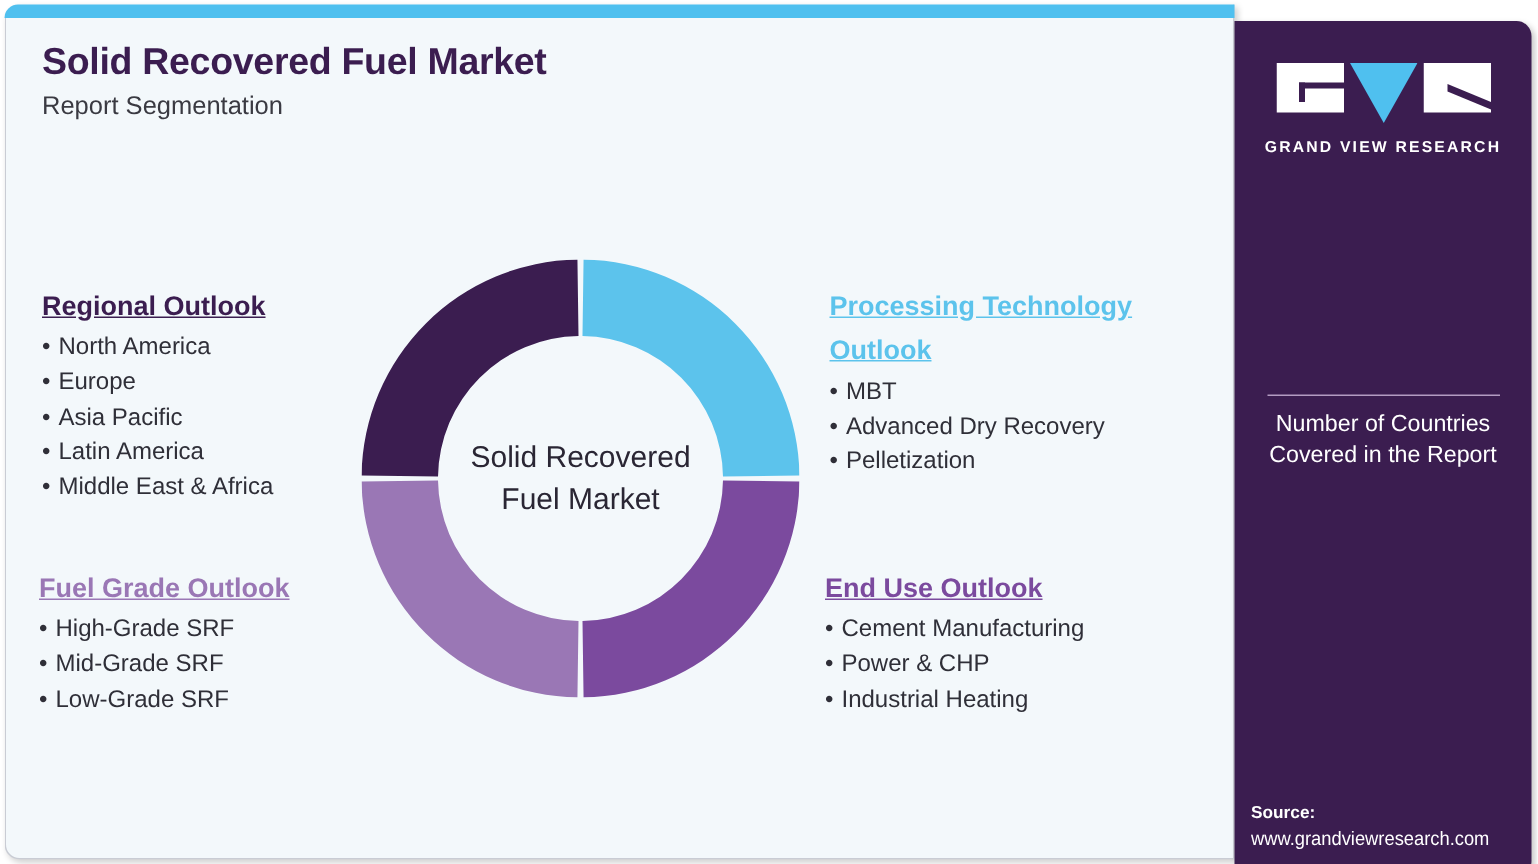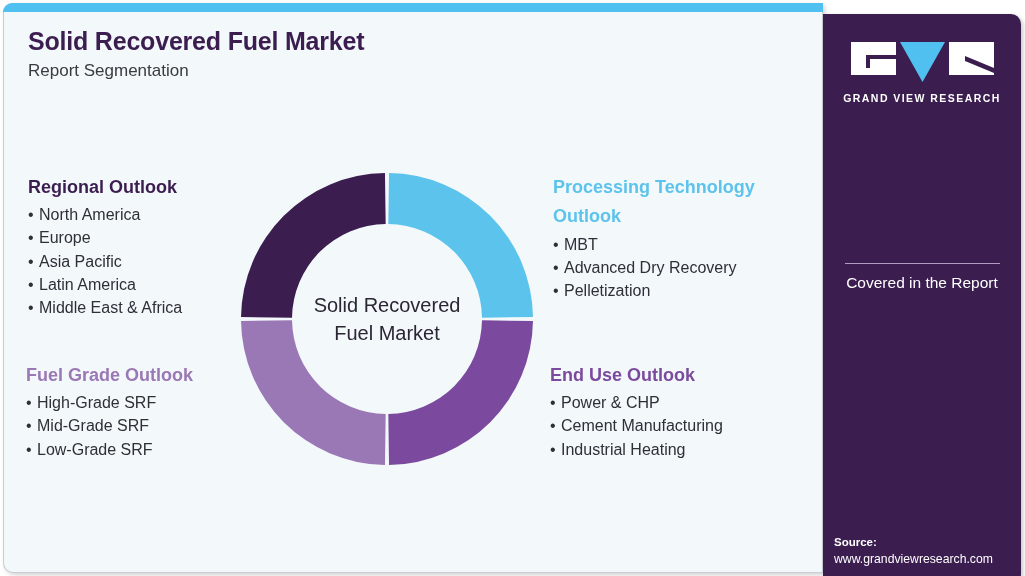--- a/index.html
+++ b/index.html
@@ -64,24 +64,25 @@
     font-size: 17px;
     color: #3a3a42;
   }
 
   
   .seg {
     position: absolute;
     box-sizing: border-box;
   }
   .seg h3 {
-    margin: 0 0 2px 0;
+    margin: 17px 0 2px 0;
     font-size: 18px;
     font-weight: bold;
     line-height: 1.58;
+    text-decoration: underline;
   }
   .seg ul {
     margin: 0;
     padding: 0;
     list-style: none;
   }
   .seg ul li {
     font-size: 16px;
     color: #2f2f38;
     line-height: 1.44;
@@ -250,22 +251,22 @@
       <ul>
         <li>MBT</li>
         <li>Advanced Dry Recovery</li>
         <li>Pelletization</li>
       </ul>
     </div>
 
     <div class="seg seg-enduse">
       <h3>End Use Outlook</h3>
       <ul>
+        <li>Cement Manufacturing</li>
         <li>Power &amp; CHP</li>
-        <li>Cement Manufacturing</li>
         <li>Industrial Heating</li>
       </ul>
     </div>
 
     <div class="donut-wrap">
       <svg width="292" height="292" viewBox="0 0 292 292">
         <g>
           <path id="slice-0" d="M 148.03847832951521 0.014231494641592235 A 146 146 0 0 1 291.9857685053584 143.96152167048479 L 240.9907397808839 144.6735928677812 A 95 95 0 0 0 147.3264071322188 51.0092602191161 Z" fill="#5cc3ec"></path>
           <path id="slice-1" d="M 291.9857685053584 148.03847832951521 A 146 146 0 0 1 148.03847832951521 291.9857685053584 L 147.3264071322188 240.9907397808839 A 95 95 0 0 0 240.9907397808839 147.3264071322188 Z" fill="#7b4a9e"></path>
           <path id="slice-2" d="M 143.96152167048484 291.9857685053584 A 146 146 0 0 1 0.014231494641592235 148.03847832951524 L 51.0092602191161 147.3264071322188 A 95 95 0 0 0 144.67359286778122 240.9907397808839 Z" fill="#9a77b5"></path>
@@ -298,20 +299,21 @@
           <rect x="0" y="2" width="45" height="33" fill="#ffffff"></rect>
           <polygon points="16,16 45,28 45,33 16,21" fill="#3b1d50"></polygon>
         </svg>
       </div>
       <div class="logo-text">GRAND VIEW RESEARCH</div>
     </div>
 
     <div class="stat">
       <div class="stat-divider"></div>
       <div class="stat-label">
+        <div>Number of Countries</div>
         <div>Covered in the Report</div>
       </div>
     </div>
 
     <div class="source">
       <div class="source-title">Source:</div>
       <div class="source-url">www.grandviewresearch.com</div>
     </div>
 
   </div>

